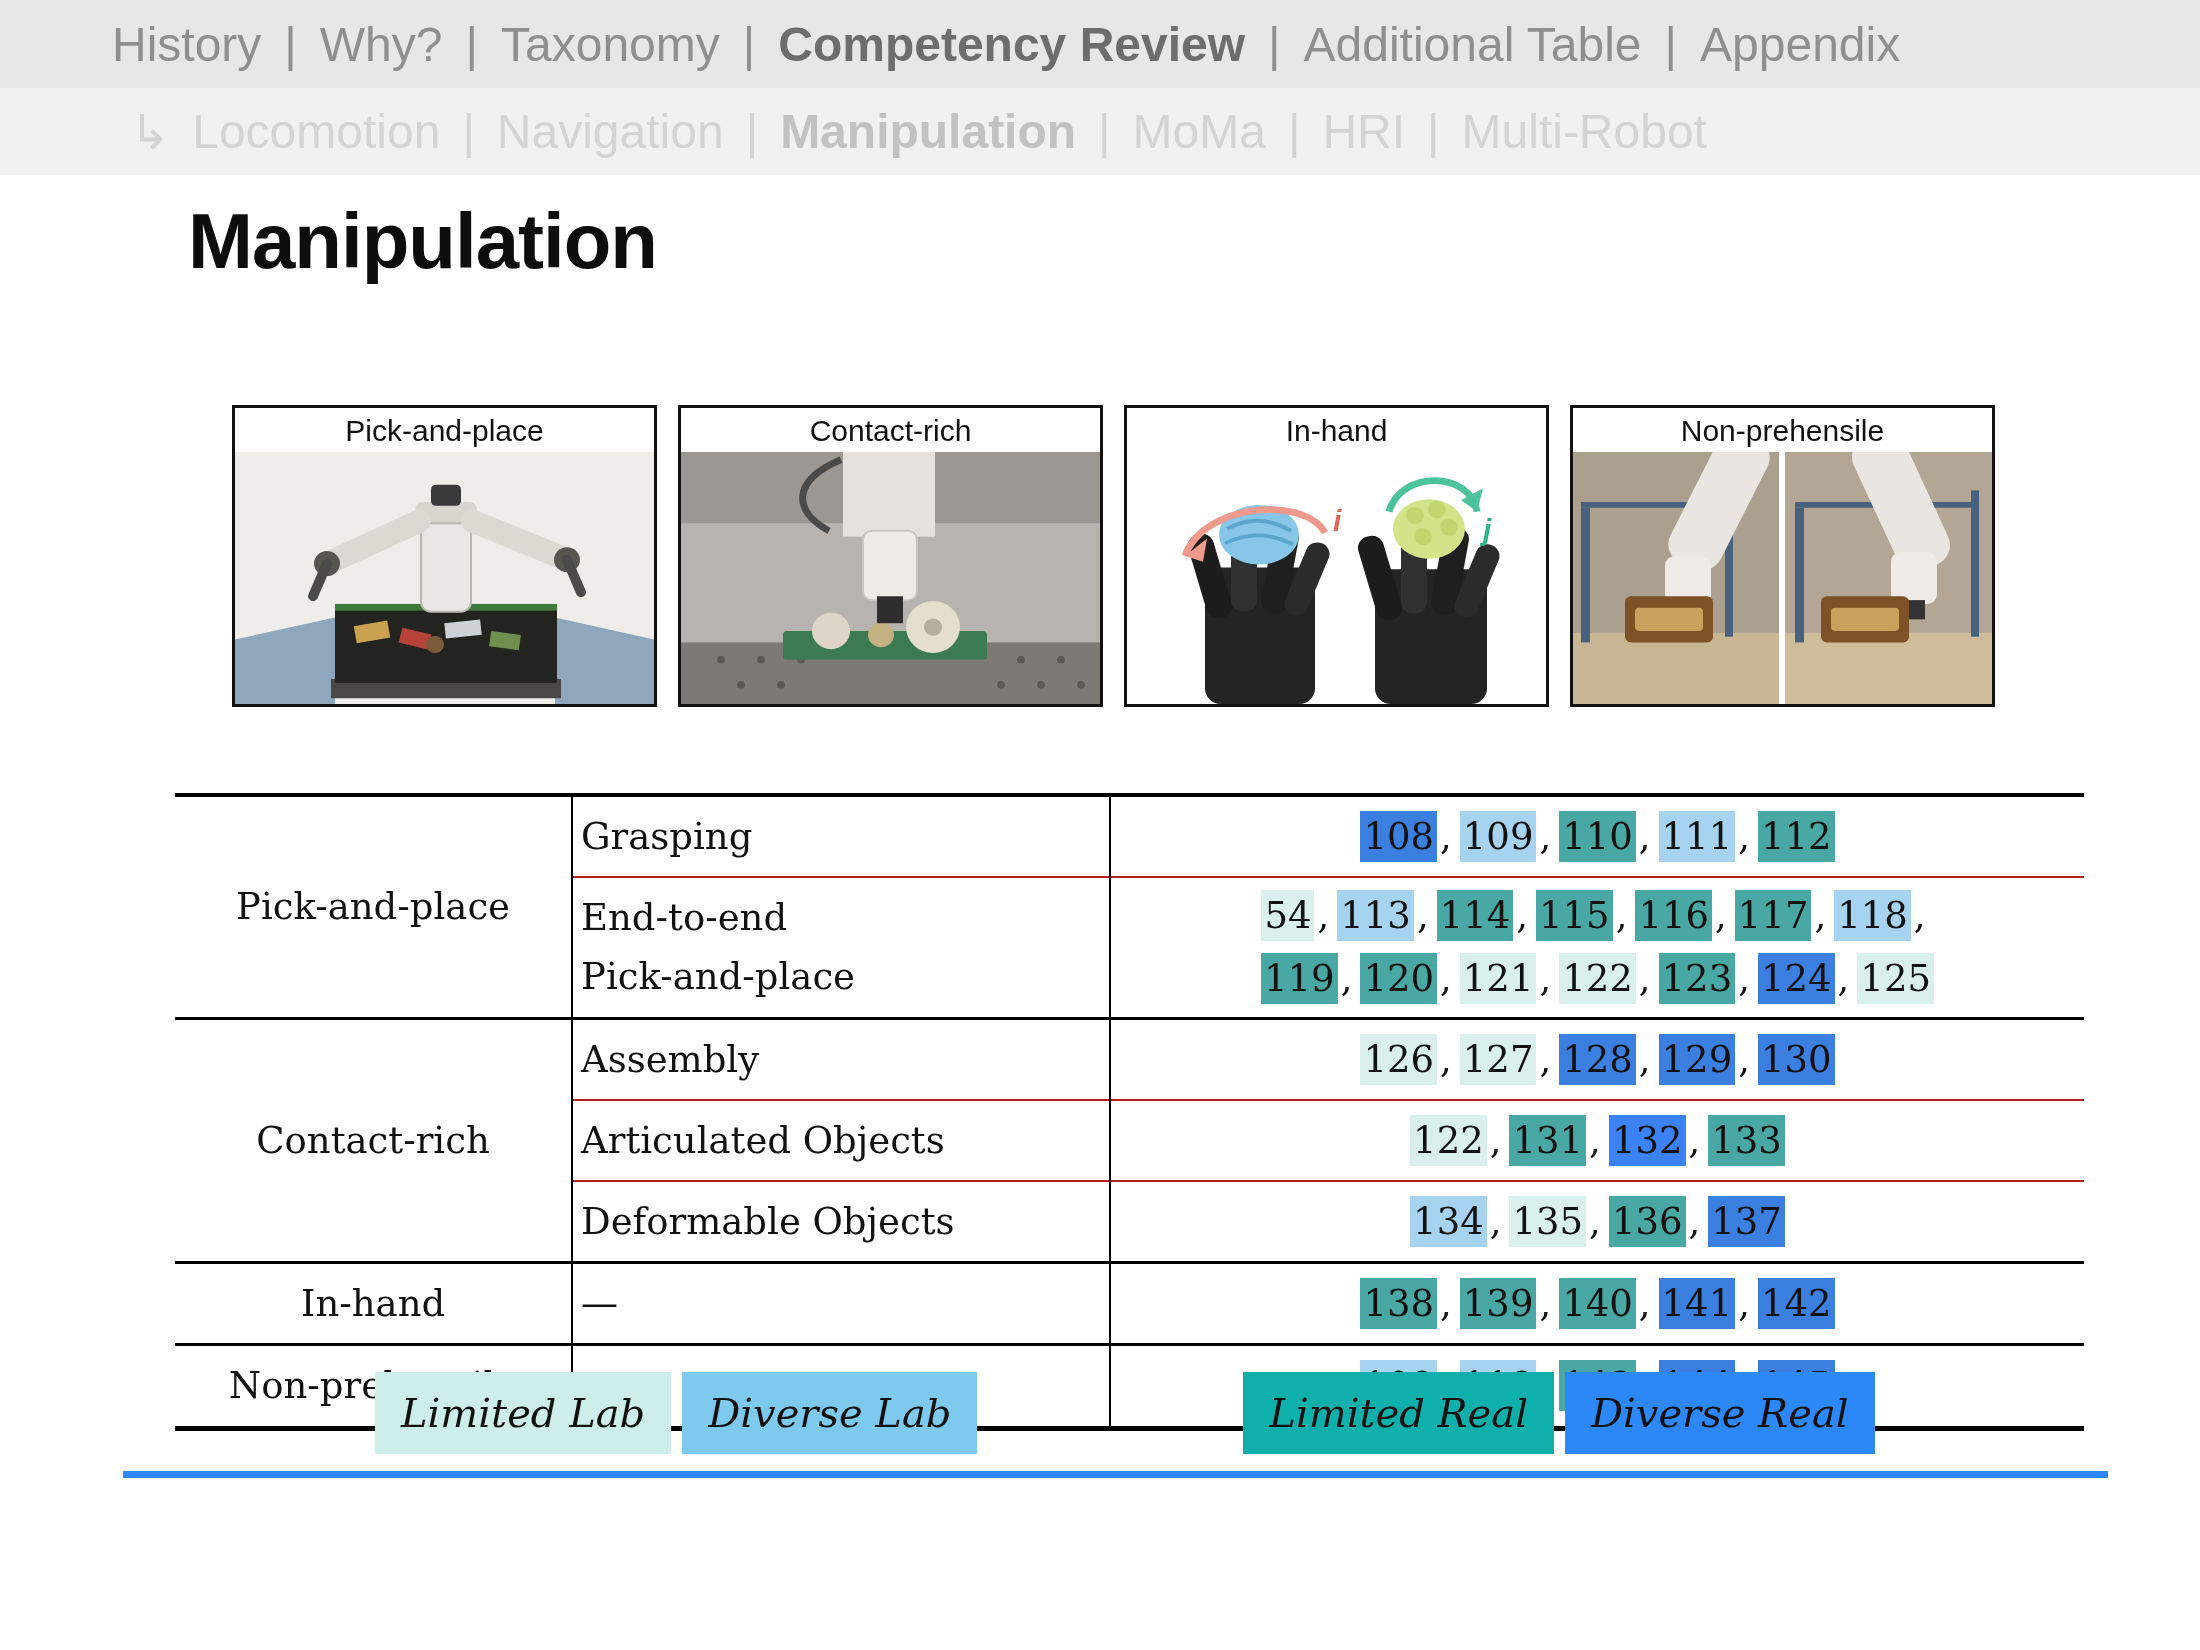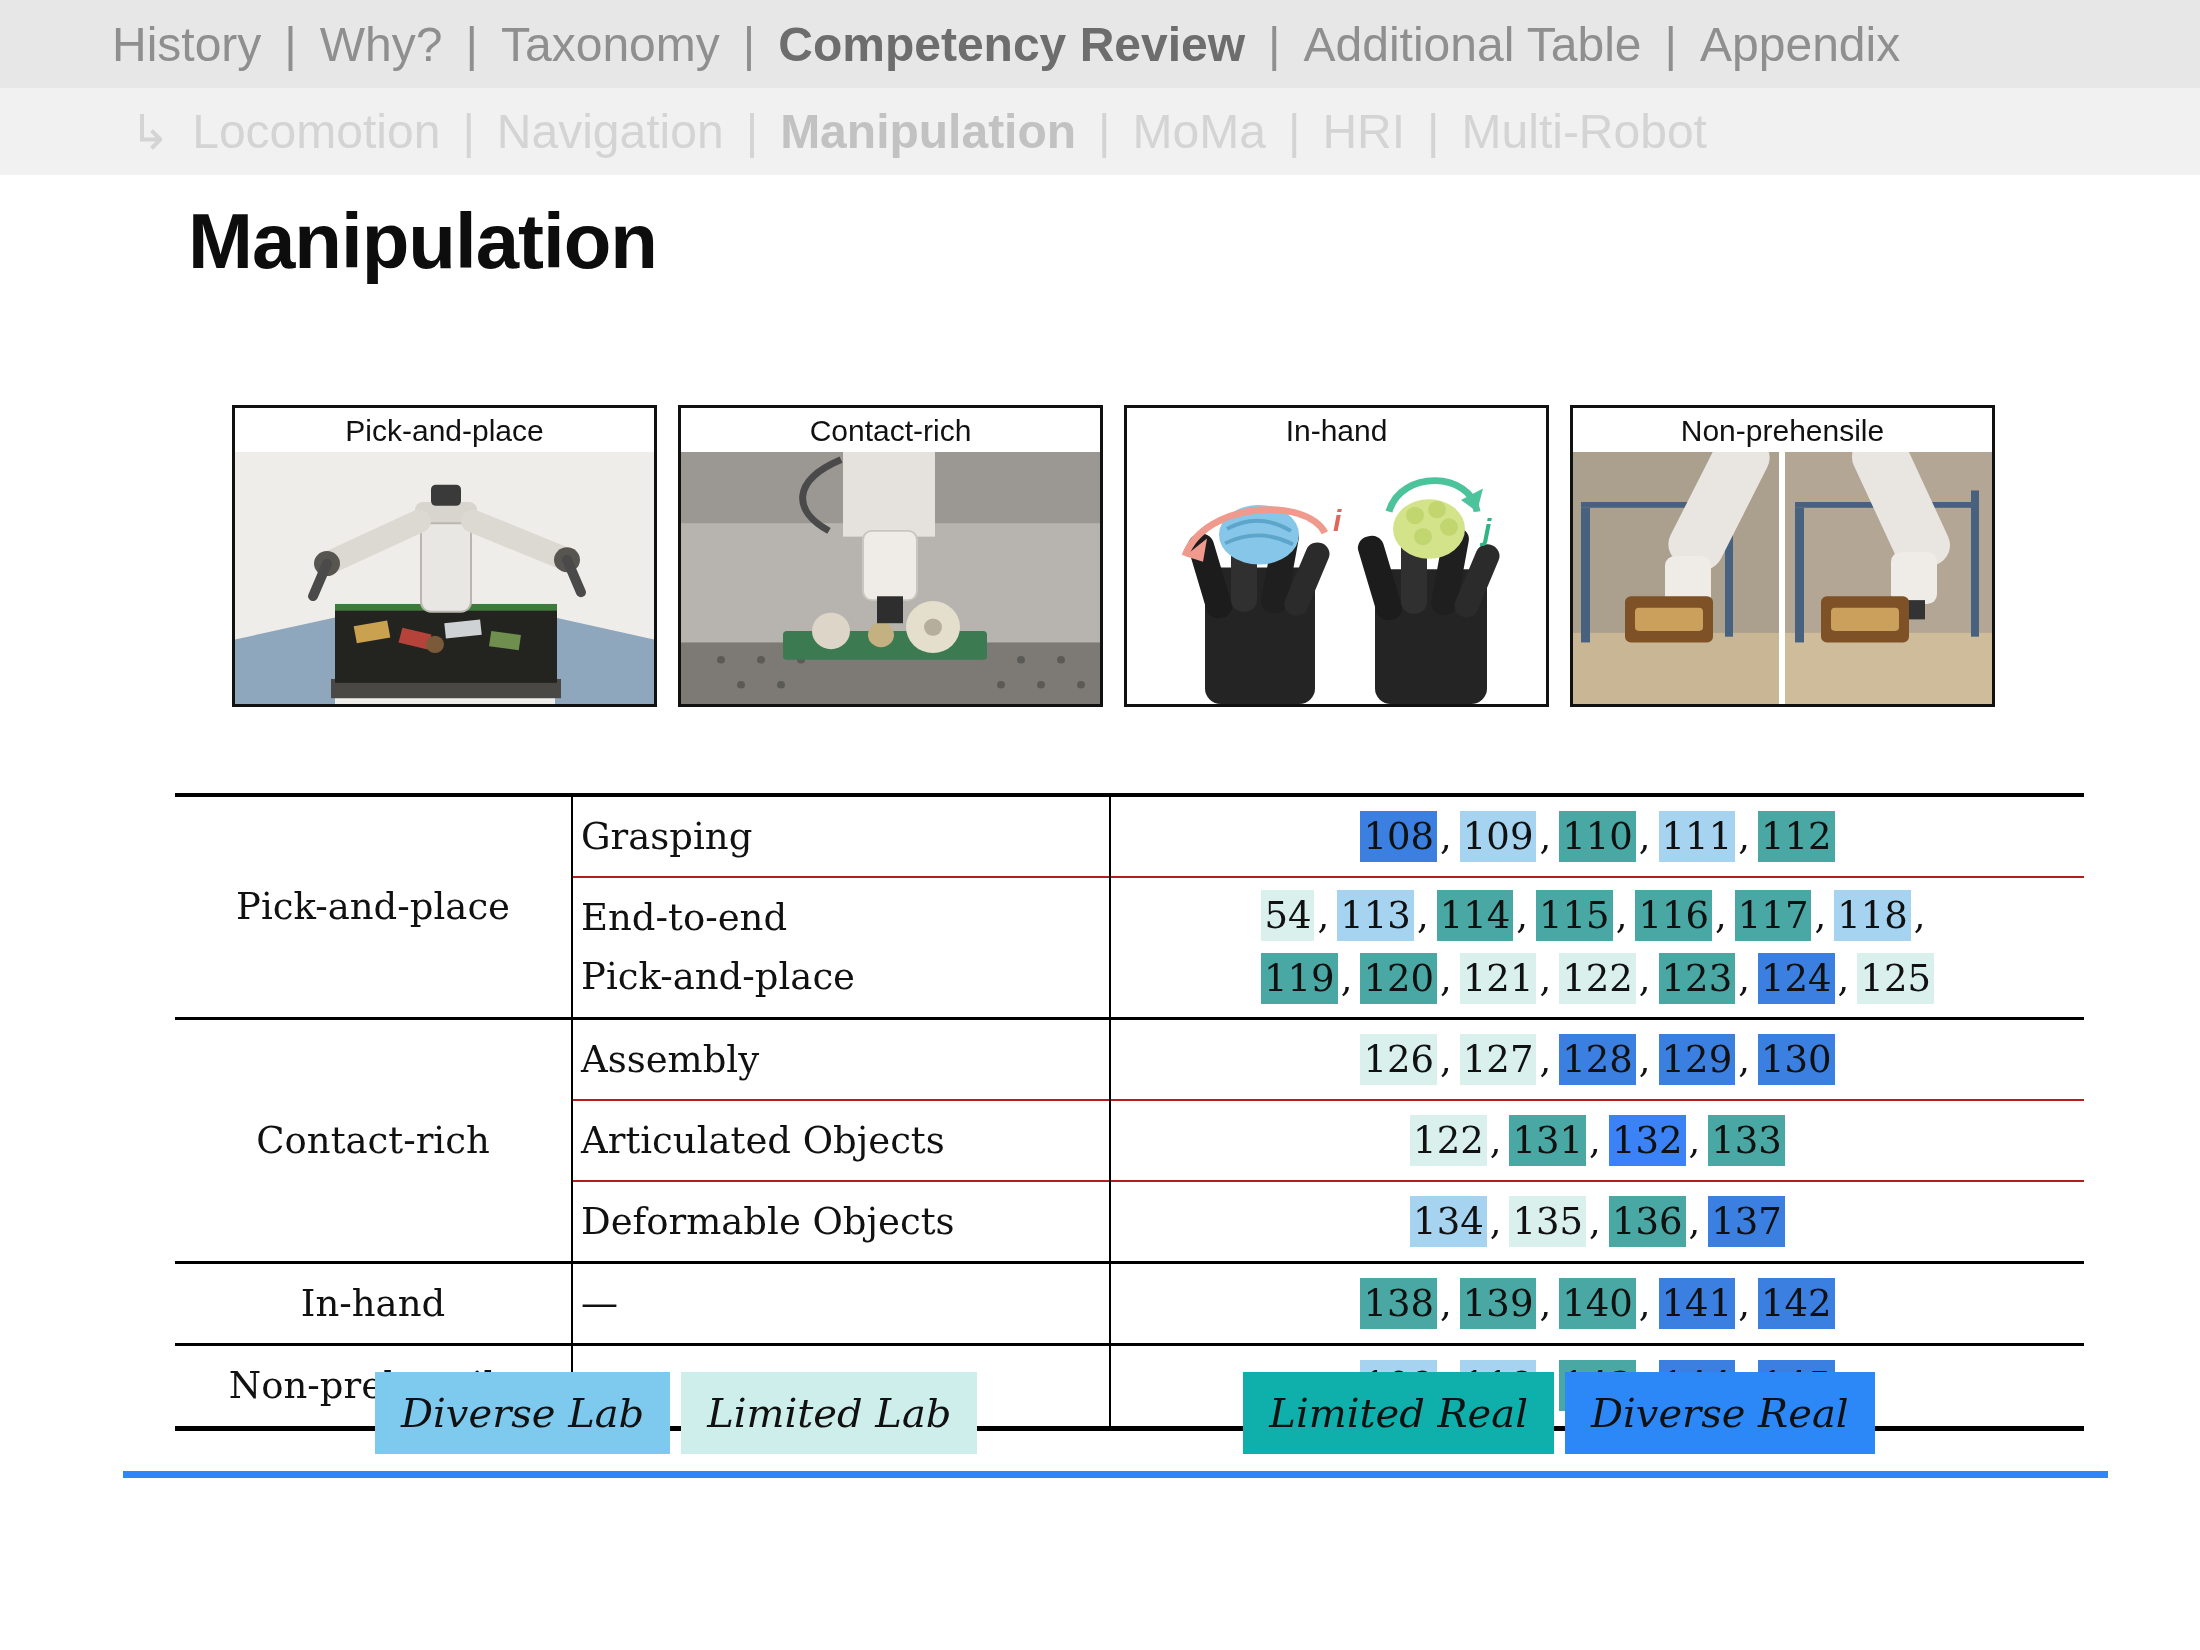--- a/index.html
+++ b/index.html
@@ -269,22 +269,22 @@
             <div>—</div>
           </td>
           <td class="nums">
             <div class="chip-line"><span class="chip" style="background: rgb(166, 212, 240);">109</span><span class="comma">,</span><span class="chip" style="background: rgb(166, 212, 240);">118</span><span class="comma">,</span><span class="chip" style="background: rgb(74, 168, 164);">143</span><span class="comma">,</span><span class="chip" style="background: rgb(59, 128, 224);">144</span><span class="comma">,</span><span class="chip" style="background: rgb(59, 128, 224);">145</span></div>
           </td>
         </tr>
       </tbody>
   </table>
 
   <div class="legend">
+      <div class="legend-box" style="background: rgb(205, 238, 234);">Limited Lab</div>
       <div class="legend-box" style="background: rgb(126, 201, 238);">Diverse Lab</div>
-      <div class="legend-box" style="background: rgb(205, 238, 234);">Limited Lab</div>
       <div class="legend-box" style="background: rgb(15, 176, 171);">Limited Real</div>
       <div class="legend-box" style="background: rgb(45, 136, 247);">Diverse Real</div>
     </div>
 
   <div class="footer-date">2026. 2. 22.</div>
   <div class="footer-page">14</div>
   <div class="progress-bar"></div>
 
 </div>
 

